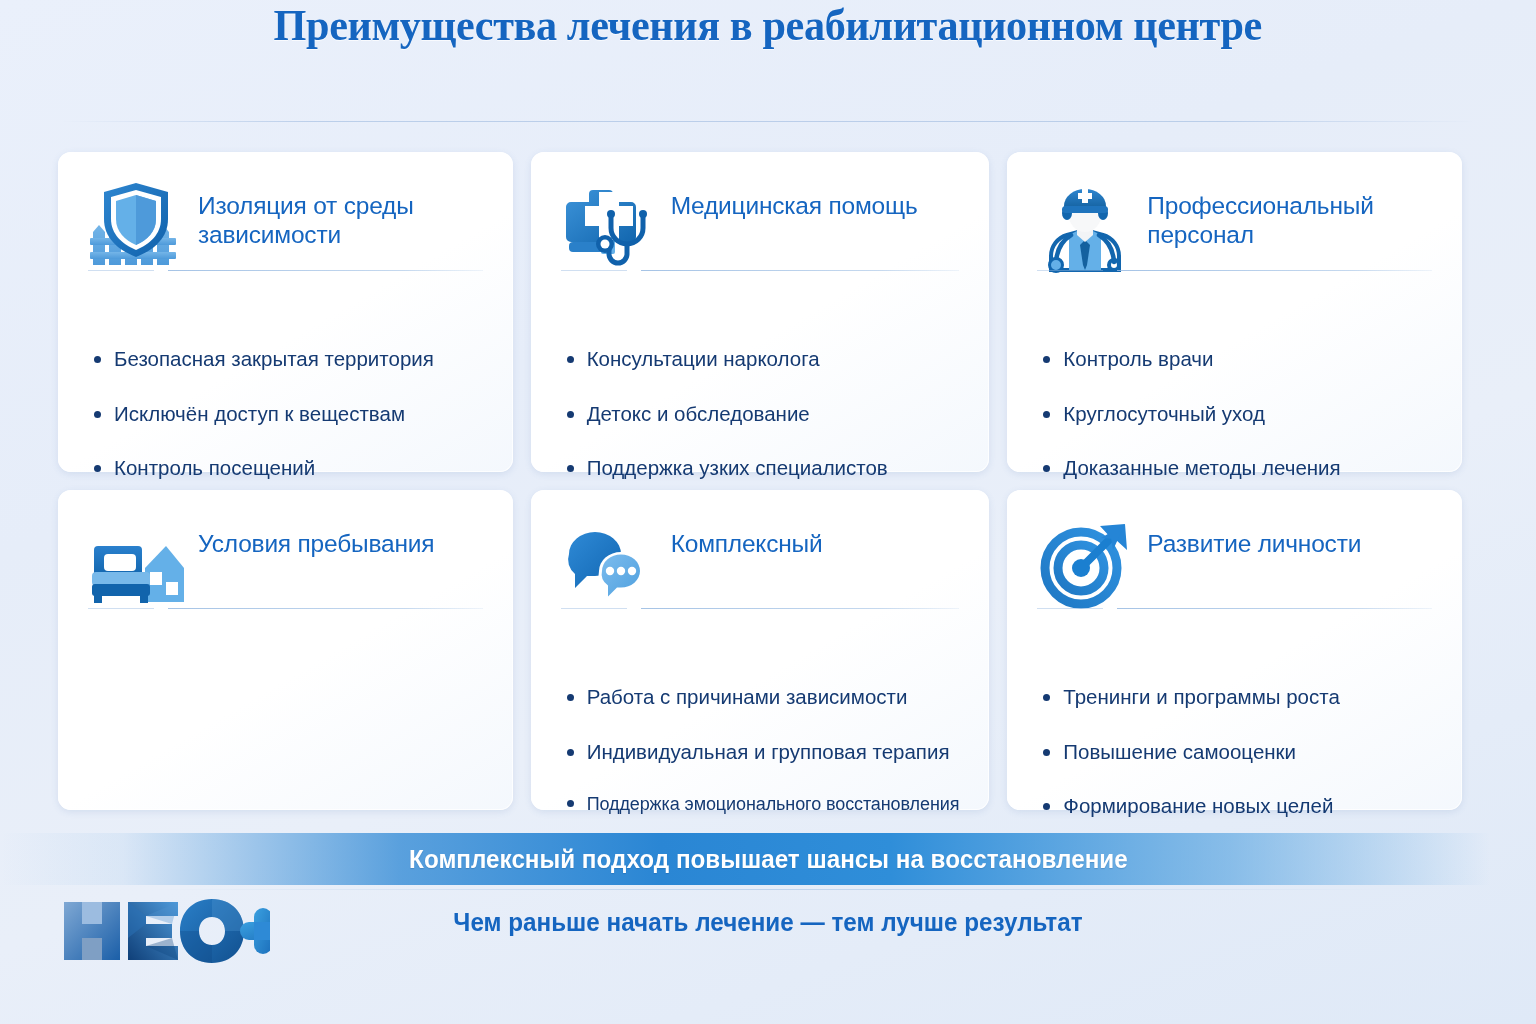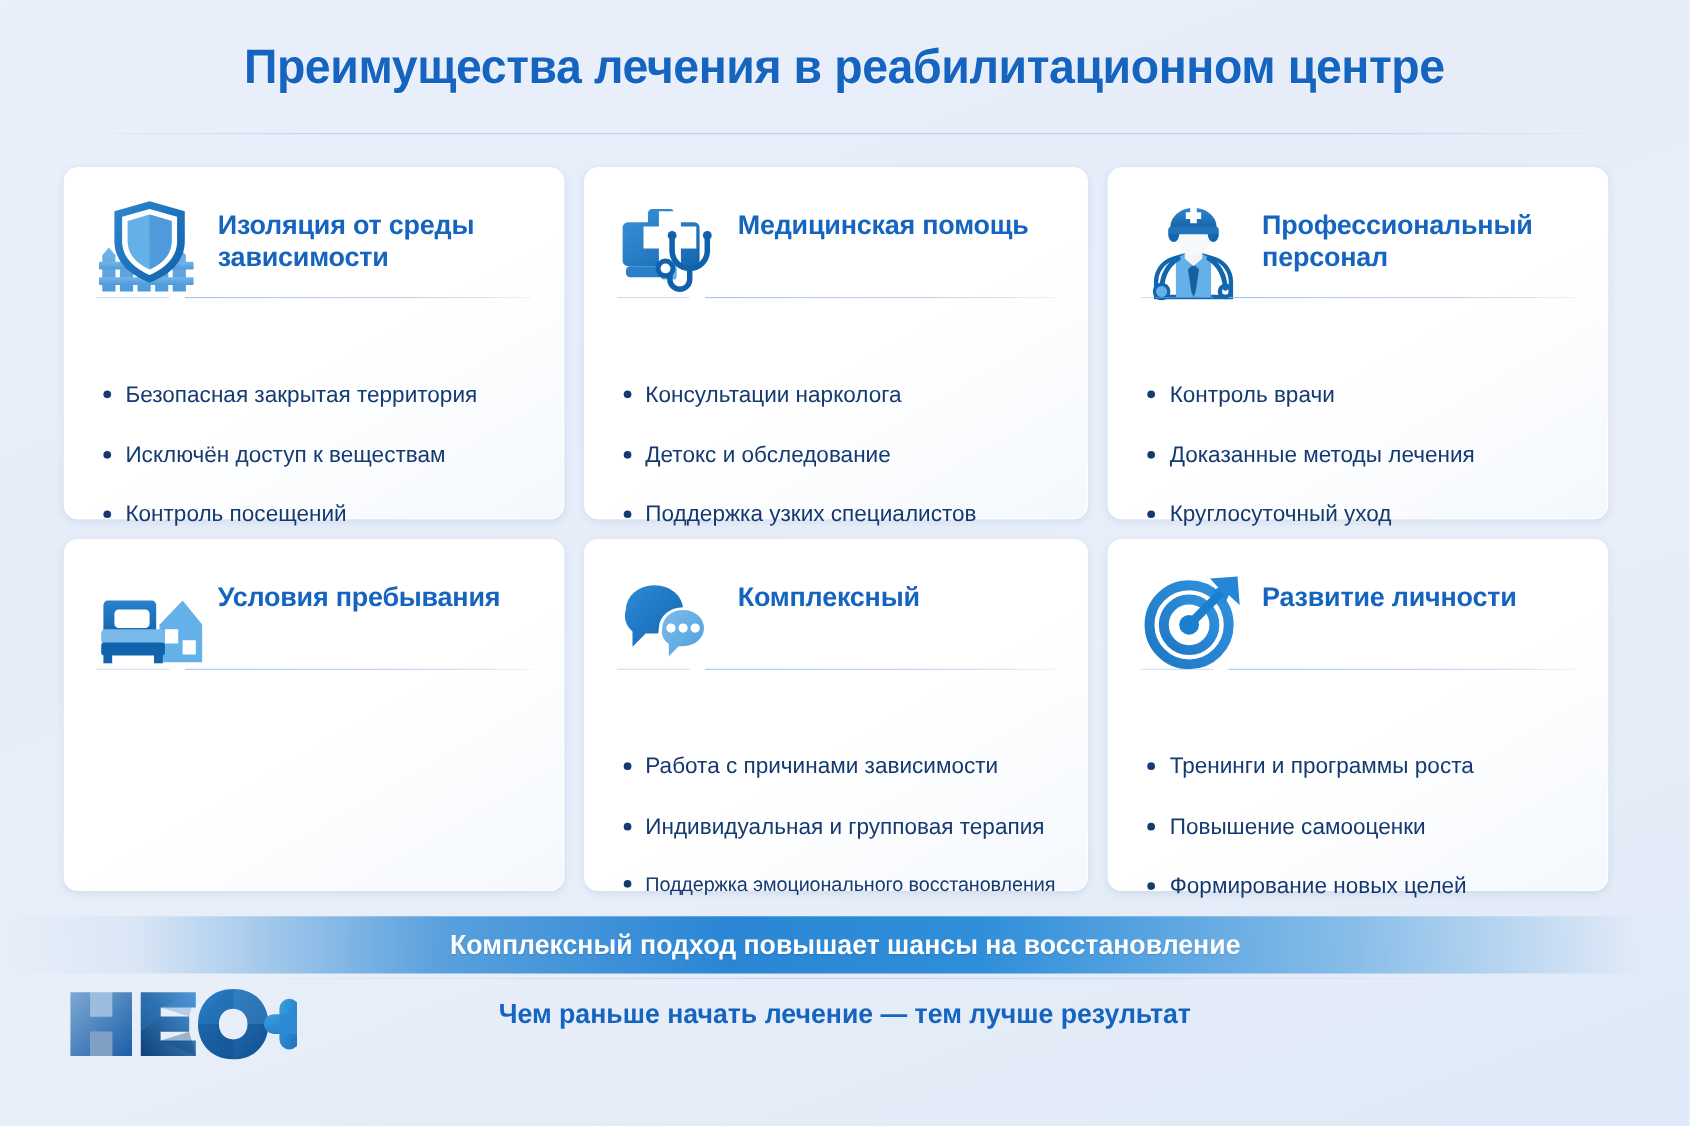--- a/index.html
+++ b/index.html
@@ -6,22 +6,23 @@
   html,body{margin:0;padding:0;}
   body{
     width:1536px;height:1024px;overflow:hidden;
     font-family:"Liberation Sans","DejaVu Sans",sans-serif;
     background:linear-gradient(160deg,#eaf0fb 0%,#e6edf9 35%,#e9eff9 60%,#dfe9f7 100%);
     position:relative;
   }
 
   
   .title-wrap{
-    height:122px;display:flex;align-items:center;justify-content:center;
+    height:122px;display:flex;justify-content:center;
     position:relative;
+    font-family:Liberation Serif, serif;
   }
   .page-title{
     font-size:44px;font-weight:700;letter-spacing:-0.4px;
     color:#1565c0;
     text-shadow:0 1px 0 rgba(255,255,255,.7);
     white-space:nowrap;
     transform:scaleX(.96);
   }
   .title-rule{
     position:absolute;left:60px;right:60px;bottom:0;height:1px;
@@ -48,21 +49,21 @@
 
   .card-head{
     display:flex;align-items:flex-start;gap:14px;
     min-height:96px;
   }
   .card-icon{
     flex:0 0 auto;width:96px;height:96px;position:relative;
   }
   .card-icon svg{display:block;width:96px;height:96px;}
   .card-title{
-    font-size:24.5px;font-weight:700;color:#1565c0;line-height:1.18;
+    font-size:24.5px;font-weight:400;color:#1565c0;line-height:1.18;
     padding-top:14px;letter-spacing:-.2px;
   }
   .card-rule{
     position:absolute;left:110px;right:30px;top:118px;height:1px;
     background:linear-gradient(to right,rgba(150,185,225,.85) 0%,rgba(150,185,225,.55) 75%,rgba(150,185,225,.15) 100%);
   }
   .card-rule-left{
     position:absolute;left:30px;width:66px;top:118px;height:1px;
     background:rgba(150,185,225,.45);
   }
@@ -270,25 +271,25 @@
     </div>
     <div class="card-rule"></div>
     <div class="card-rule-left"></div>
     <ul class="bullets">
       <li>
           <span class="dot"></span>
           <span class="txt">Контроль врачи</span>
         </li>
       <li>
           <span class="dot"></span>
+          <span class="txt">Круглосуточный уход</span>
+        </li>
+      <li>
+          <span class="dot"></span>
           <span class="txt">Доказанные методы лечения</span>
-        </li>
-      <li>
-          <span class="dot"></span>
-          <span class="txt">Круглосуточный уход</span>
         </li>
     </ul>
   </div>
 
   <div class="card">
     <div class="card-head">
       <div class="card-icon">
         <svg viewBox="0 0 96 96" xmlns="http://www.w3.org/2000/svg">
           <defs>
             <linearGradient id="bedg" x1="0" y1="0" x2="0" y2="1">

